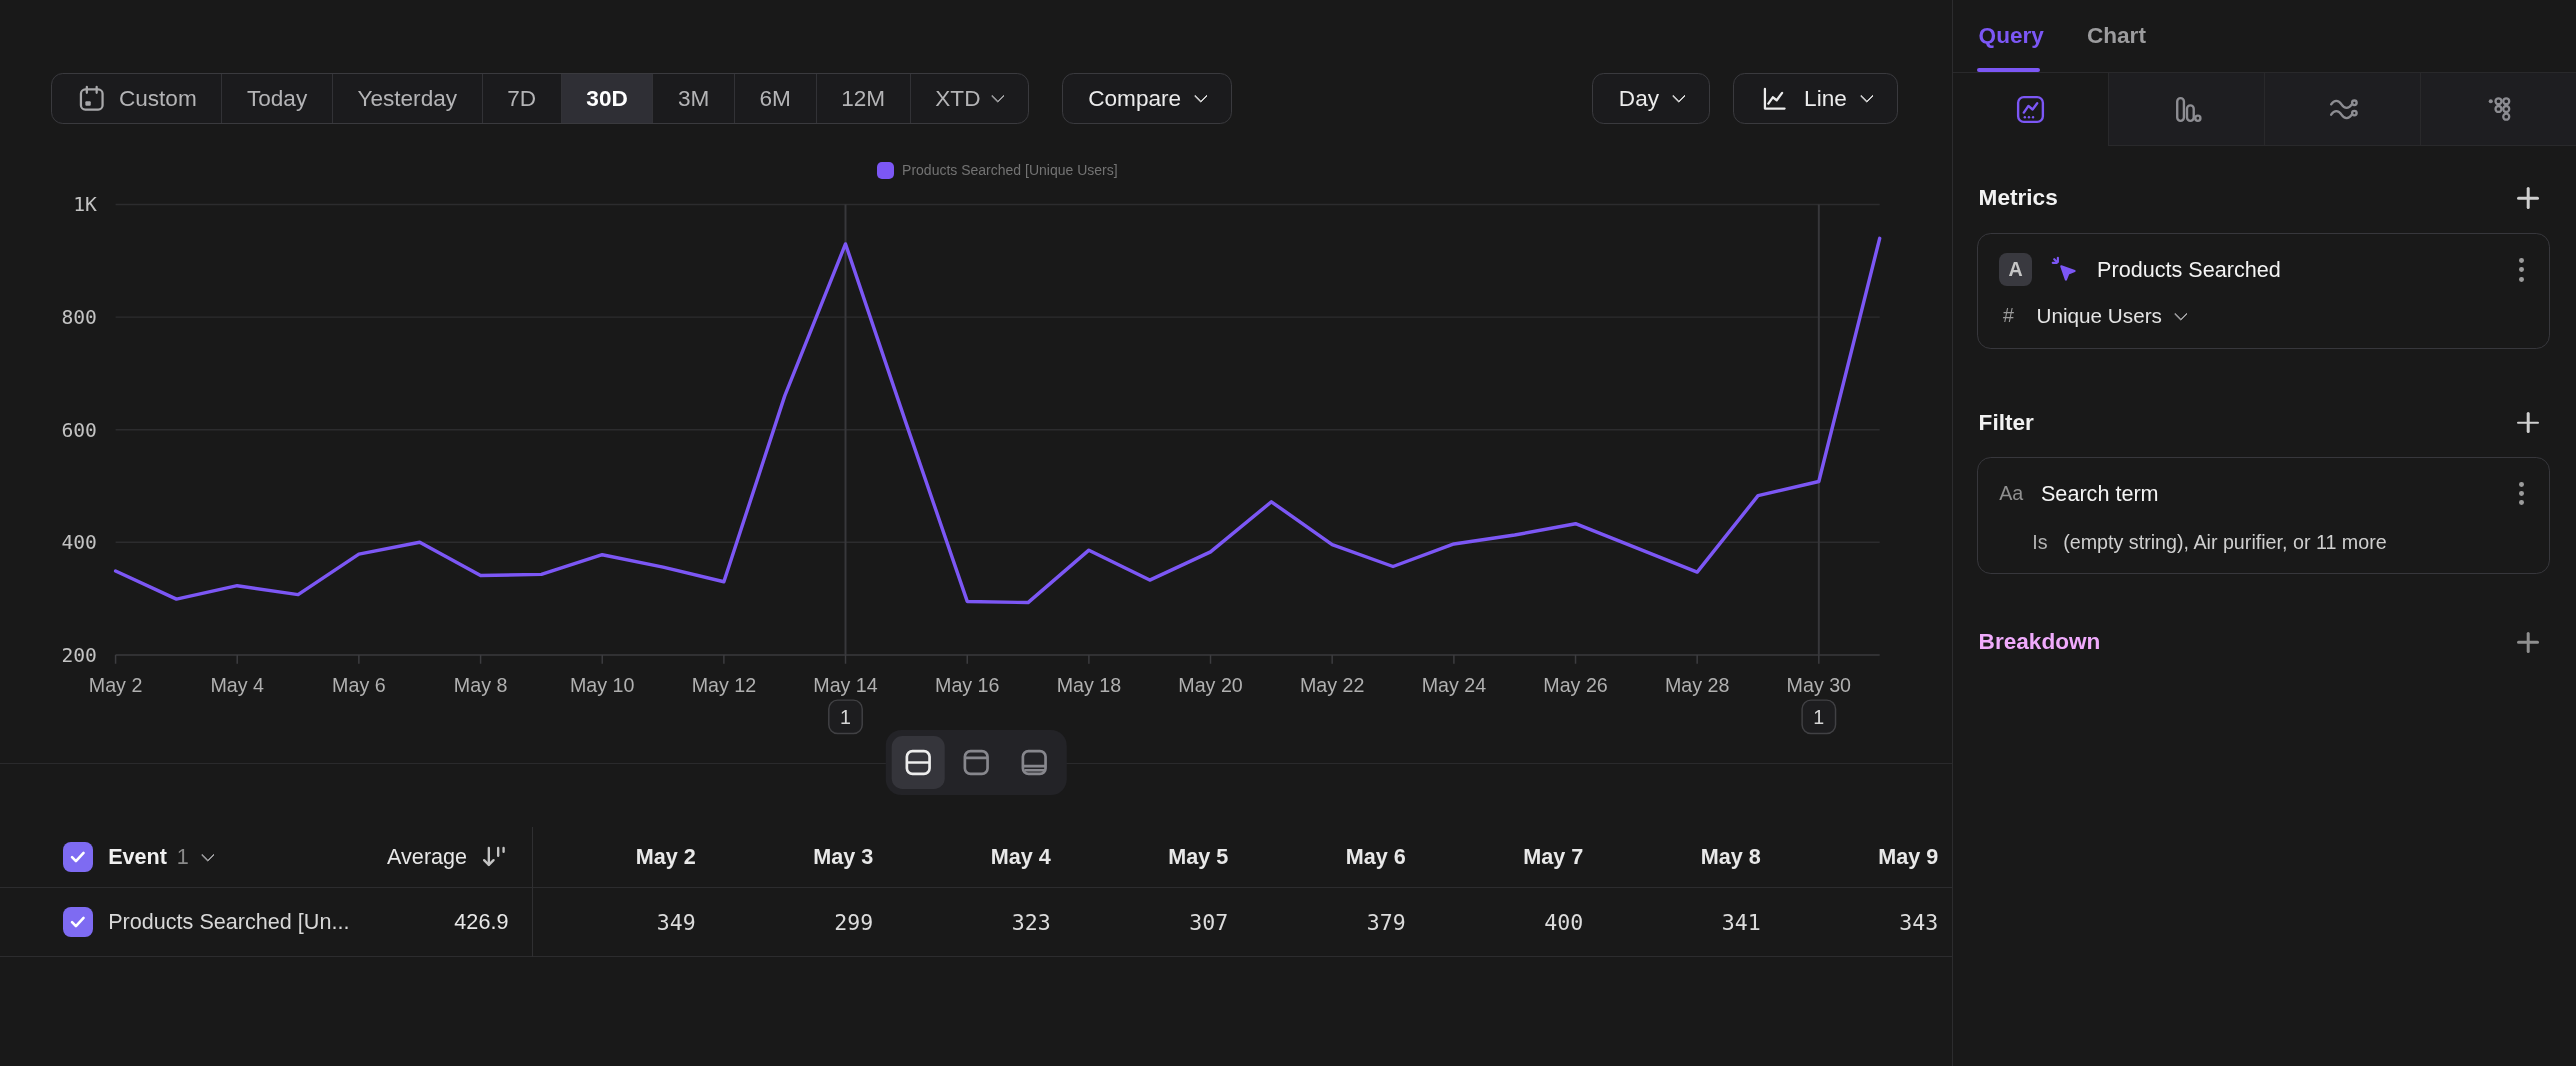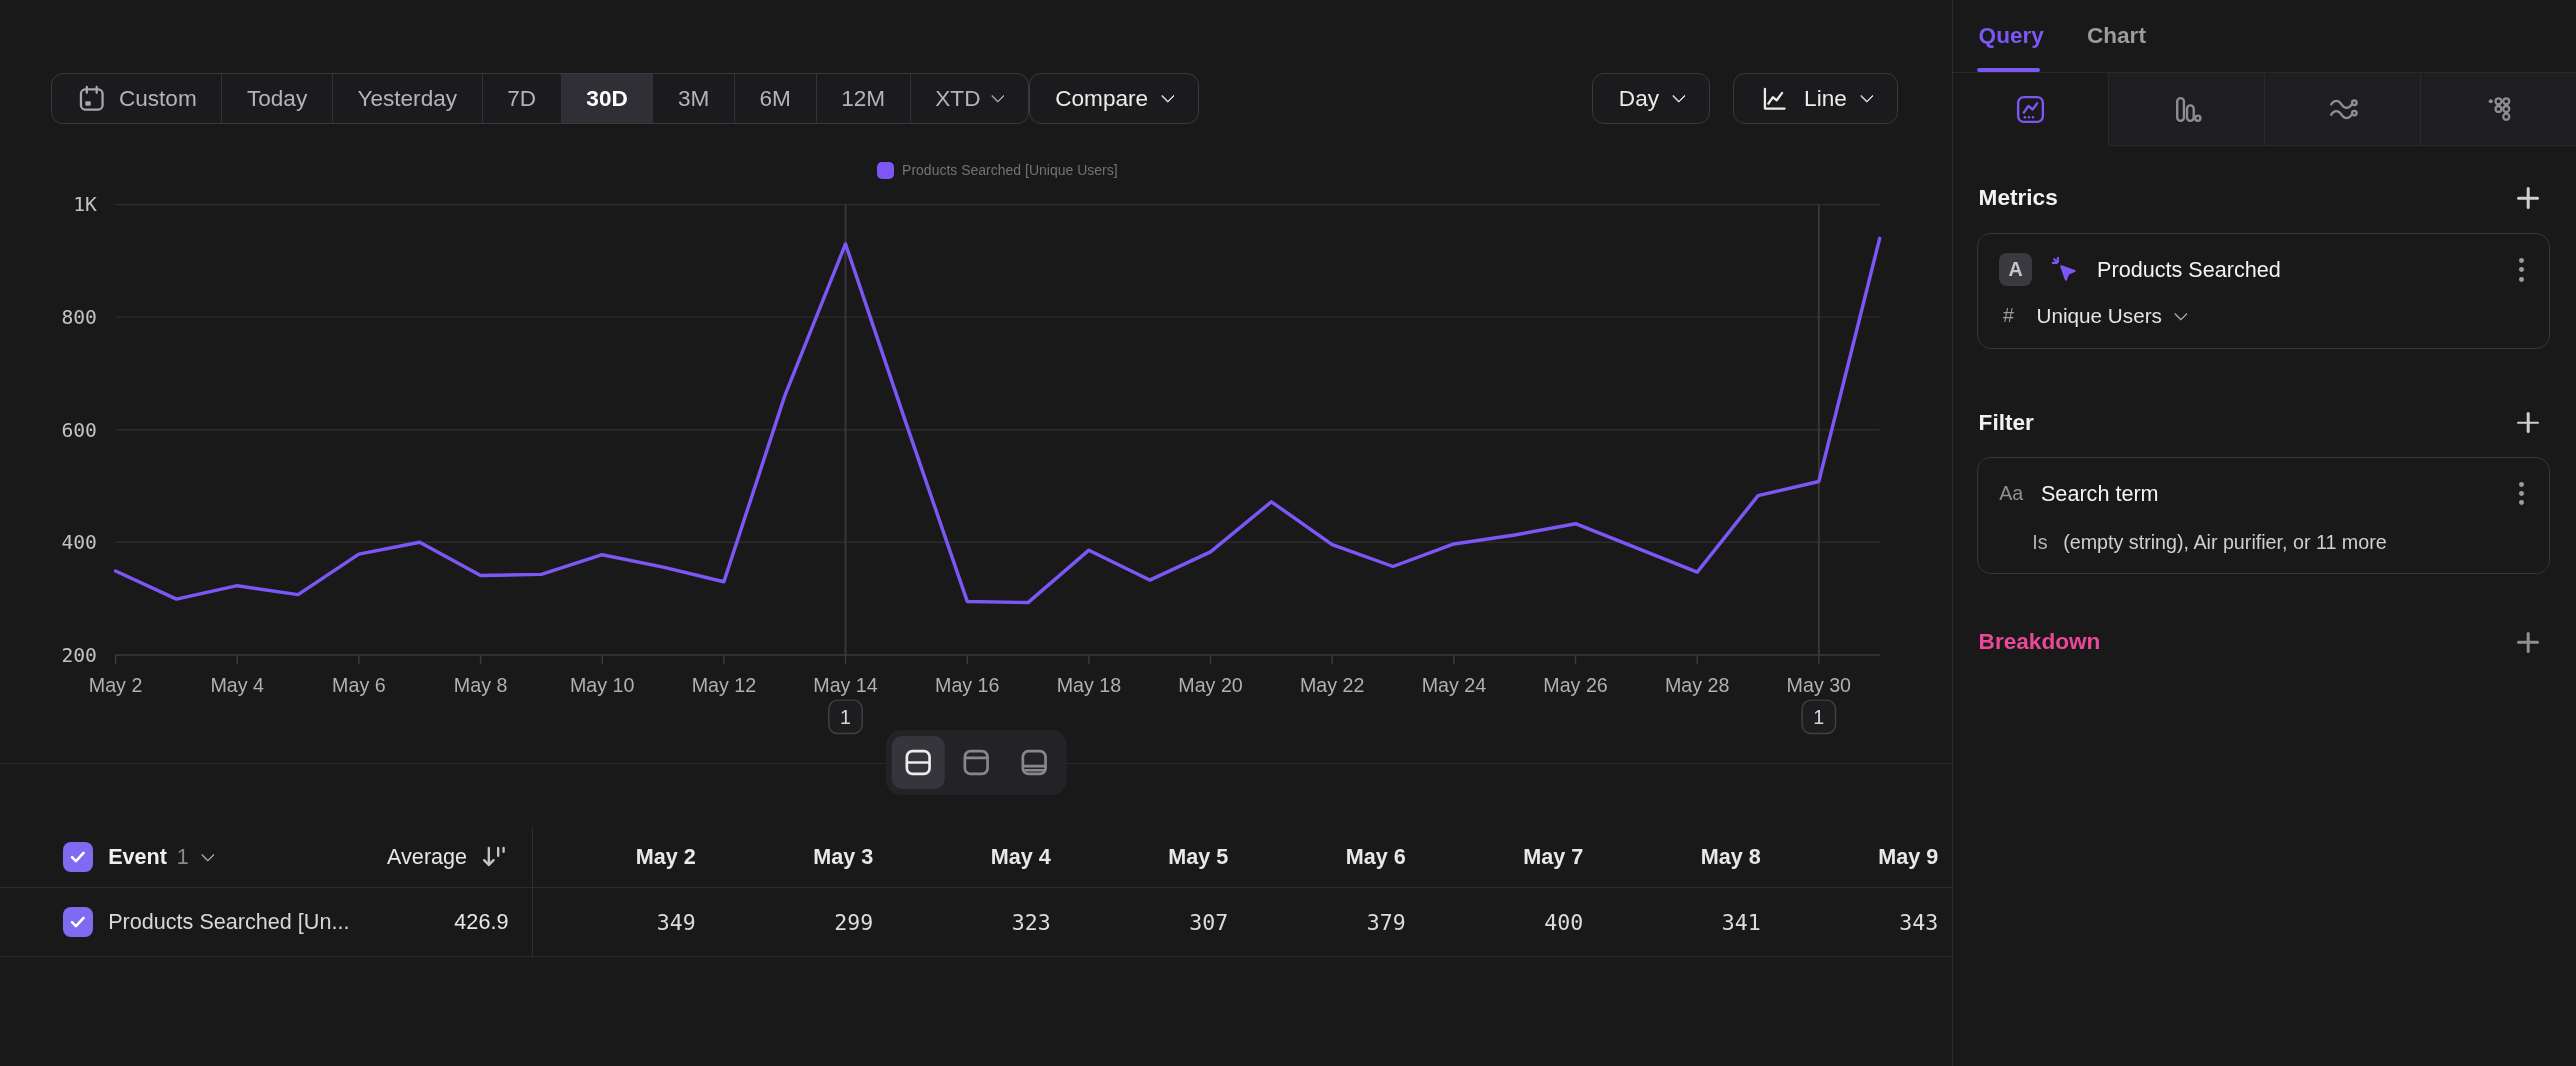--- a/index.html
+++ b/index.html
@@ -14,21 +14,21 @@
   body{
     width:2576px;height:1067px;overflow:hidden;background:var(--bg);
     font-family:"Liberation Sans","DejaVu Sans",sans-serif;color:#d9d9d9;
   }
   .app{position:relative;width:2576px;height:1067px;background:var(--bg)}
   .main{position:absolute;left:0;top:0;width:1952px;height:1067px}
   .sidebar{position:absolute;top:0;right:0;width:624px;height:1067px;border-left:1px solid var(--panel-border)}
 
   
   .toolbar{position:absolute;top:73px;left:51px;right:54px;height:51px;display:flex;justify-content:space-between;align-items:center}
-  .tb-left{display:flex;align-items:center;gap:0}
+  .tb-left{display:flex;align-items:center;gap:33px}
   .tb-right{display:flex;align-items:center;gap:23px}
   .seg-group{display:flex;align-items:stretch;height:51px;border:1.5px solid var(--border);border-radius:11.8px;overflow:hidden;background:#1b1b1d}
   .seg{display:flex;align-items:center;gap:12.8px;padding:0 24.6px;font-size:22.6px;color:#b4b4b6;border-left:1px solid #323236;cursor:pointer;white-space:nowrap}
   .seg:first-child{border-left:none}
   .seg.active{background:#2f2f35;color:#ffffff;font-weight:700}
   .btn{display:flex;align-items:center;gap:14.8px;height:51px;padding:0 25.6px;border:1.5px solid var(--border);border-radius:11.8px;background:#1b1b1d;font-size:22.6px;color:#ececec;cursor:pointer;white-space:nowrap}
   .chev{display:inline-block;width:9.8px;height:9.8px;border-right:2.4px solid currentColor;border-bottom:2.4px solid currentColor;transform:rotate(45deg);margin-top:-4.9px;border-radius:1px;flex:none}
   .seg .chev{color:#9a9a9c}
   .btn .chev{color:#cfcfcf}
   .icon{display:inline-flex;flex:none;align-items:center;justify-content:center}
@@ -76,21 +76,21 @@
   .sb-tabs{position:relative;height:73px;border-bottom:1px solid #29292b;display:flex;align-items:center;gap:43px;padding-left:25.6px}
   .sb-tab{font-size:22.6px;font-weight:600;color:#9c9c9e;cursor:pointer}
   .sb-tab.active{color:var(--accent)}
   .sb-underline{position:absolute;left:23.6px;bottom:0;width:63px;height:3.9px;border-radius:3px;background:var(--accent)}
   .icon-tabs{display:flex;height:73px;border-bottom:0}
   .icontab{flex:1;display:flex;align-items:center;justify-content:center;background:#1e1e21;border-bottom:1px solid #29292b;border-left:1px solid #29292b;color:#8d8d92;cursor:pointer}
   .icontab:first-child{border-left:none}
   .icontab.active{background:transparent;border-bottom:1px solid transparent;color:var(--accent)}
   .sb-head{display:flex;align-items:center;justify-content:space-between;padding:0 35px 0 25.6px}
   .sb-head .title{font-size:22.6px;font-weight:700;color:#f2f2f2}
-  .sb-head.dim .title{color:#ec4899}
+  .sb-head.dim .title{color:#f0abfc}
   .plus{position:relative;width:25.6px;height:25.6px;cursor:pointer;color:#cfcfcf}
   .sb-head.dim .plus{color:#8f8f8f}
   .plus::before,.plus::after{content:"";position:absolute;background:currentColor;border-radius:2px}
   .plus::before{left:50%;top:2px;bottom:2px;width:2.6px;transform:translateX(-50%)}
   .plus::after{top:50%;left:2px;right:2px;height:2.6px;transform:translateY(-50%)}
   .sb-card{margin:21.6px 25.6px 0 23.6px;border:1.5px solid #37373c;border-radius:13.8px;padding:19.7px 21.6px}
   .card-row1{display:flex;align-items:center}
   .a-badge{width:33px;height:33px;border-radius:7.9px;background:#39393f;color:#c6c6c6;font-size:19.7px;font-weight:700;display:flex;align-items:center;justify-content:center;flex:none;cursor:pointer}
   .card-title{margin-left:17.7px;font-size:21.6px;font-weight:400;color:#f4f4f4}
   .kebab{margin-left:auto;display:flex;flex-direction:column;gap:4.4px;padding:3.9px;cursor:pointer}

